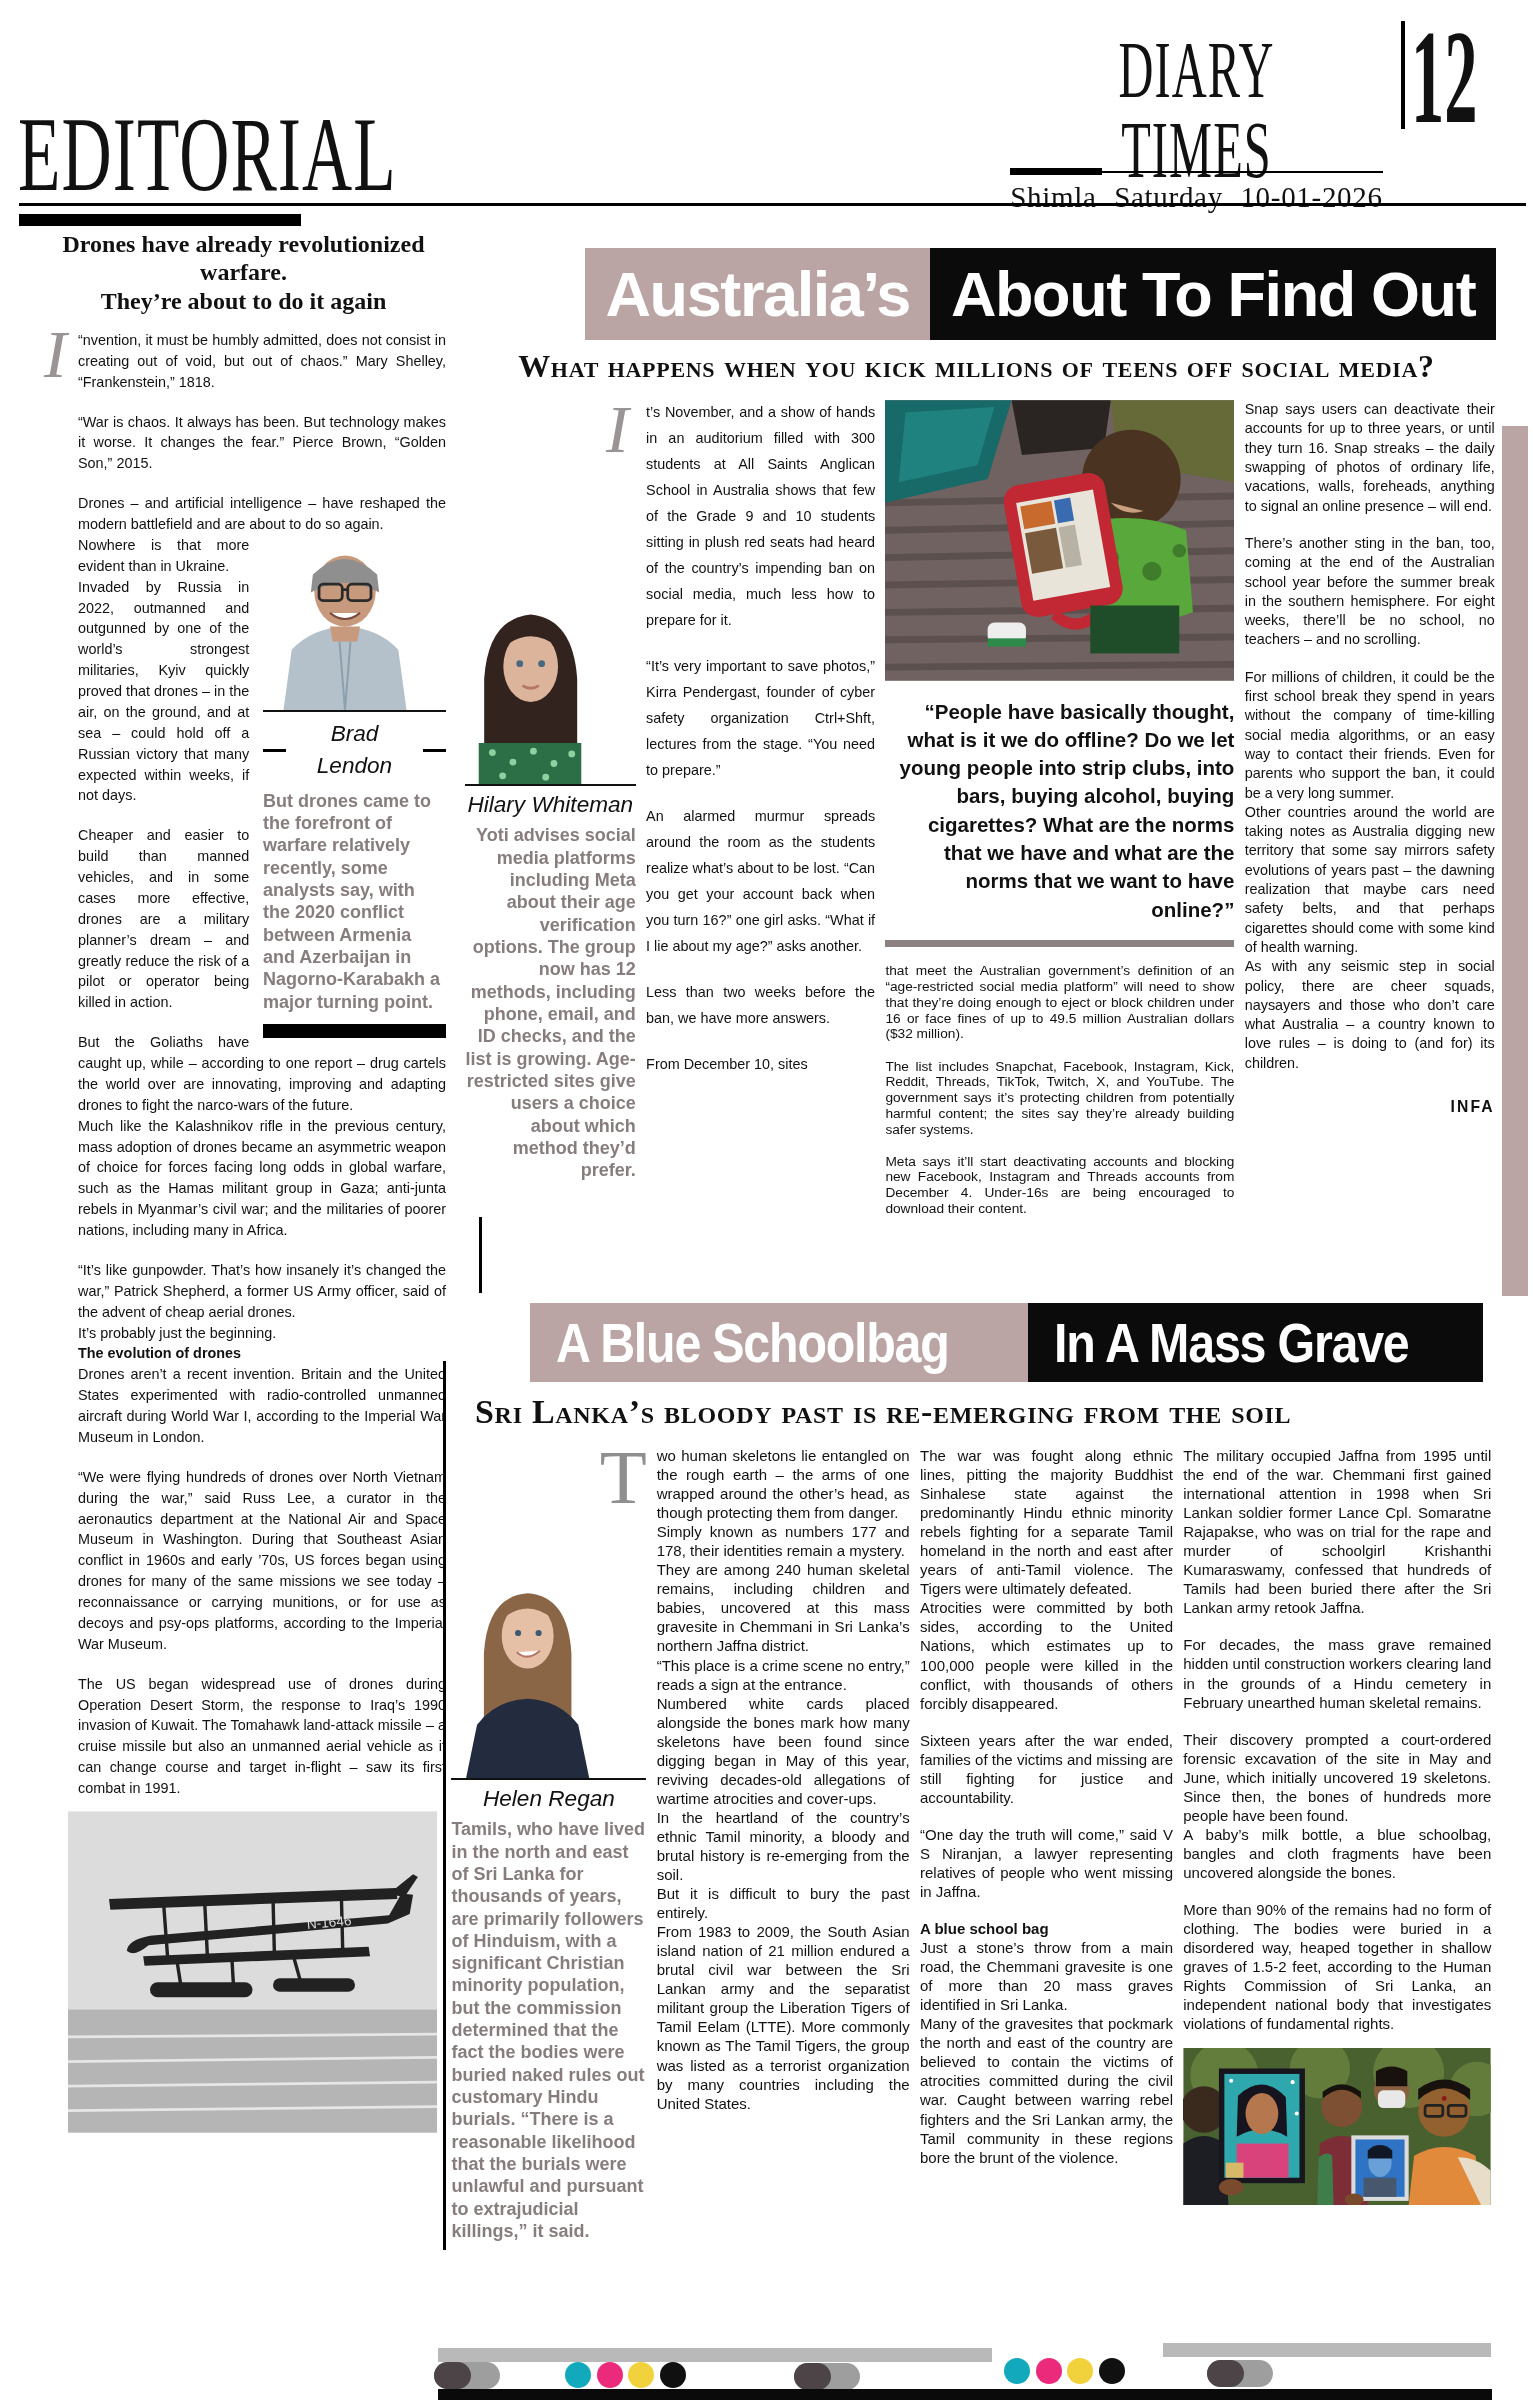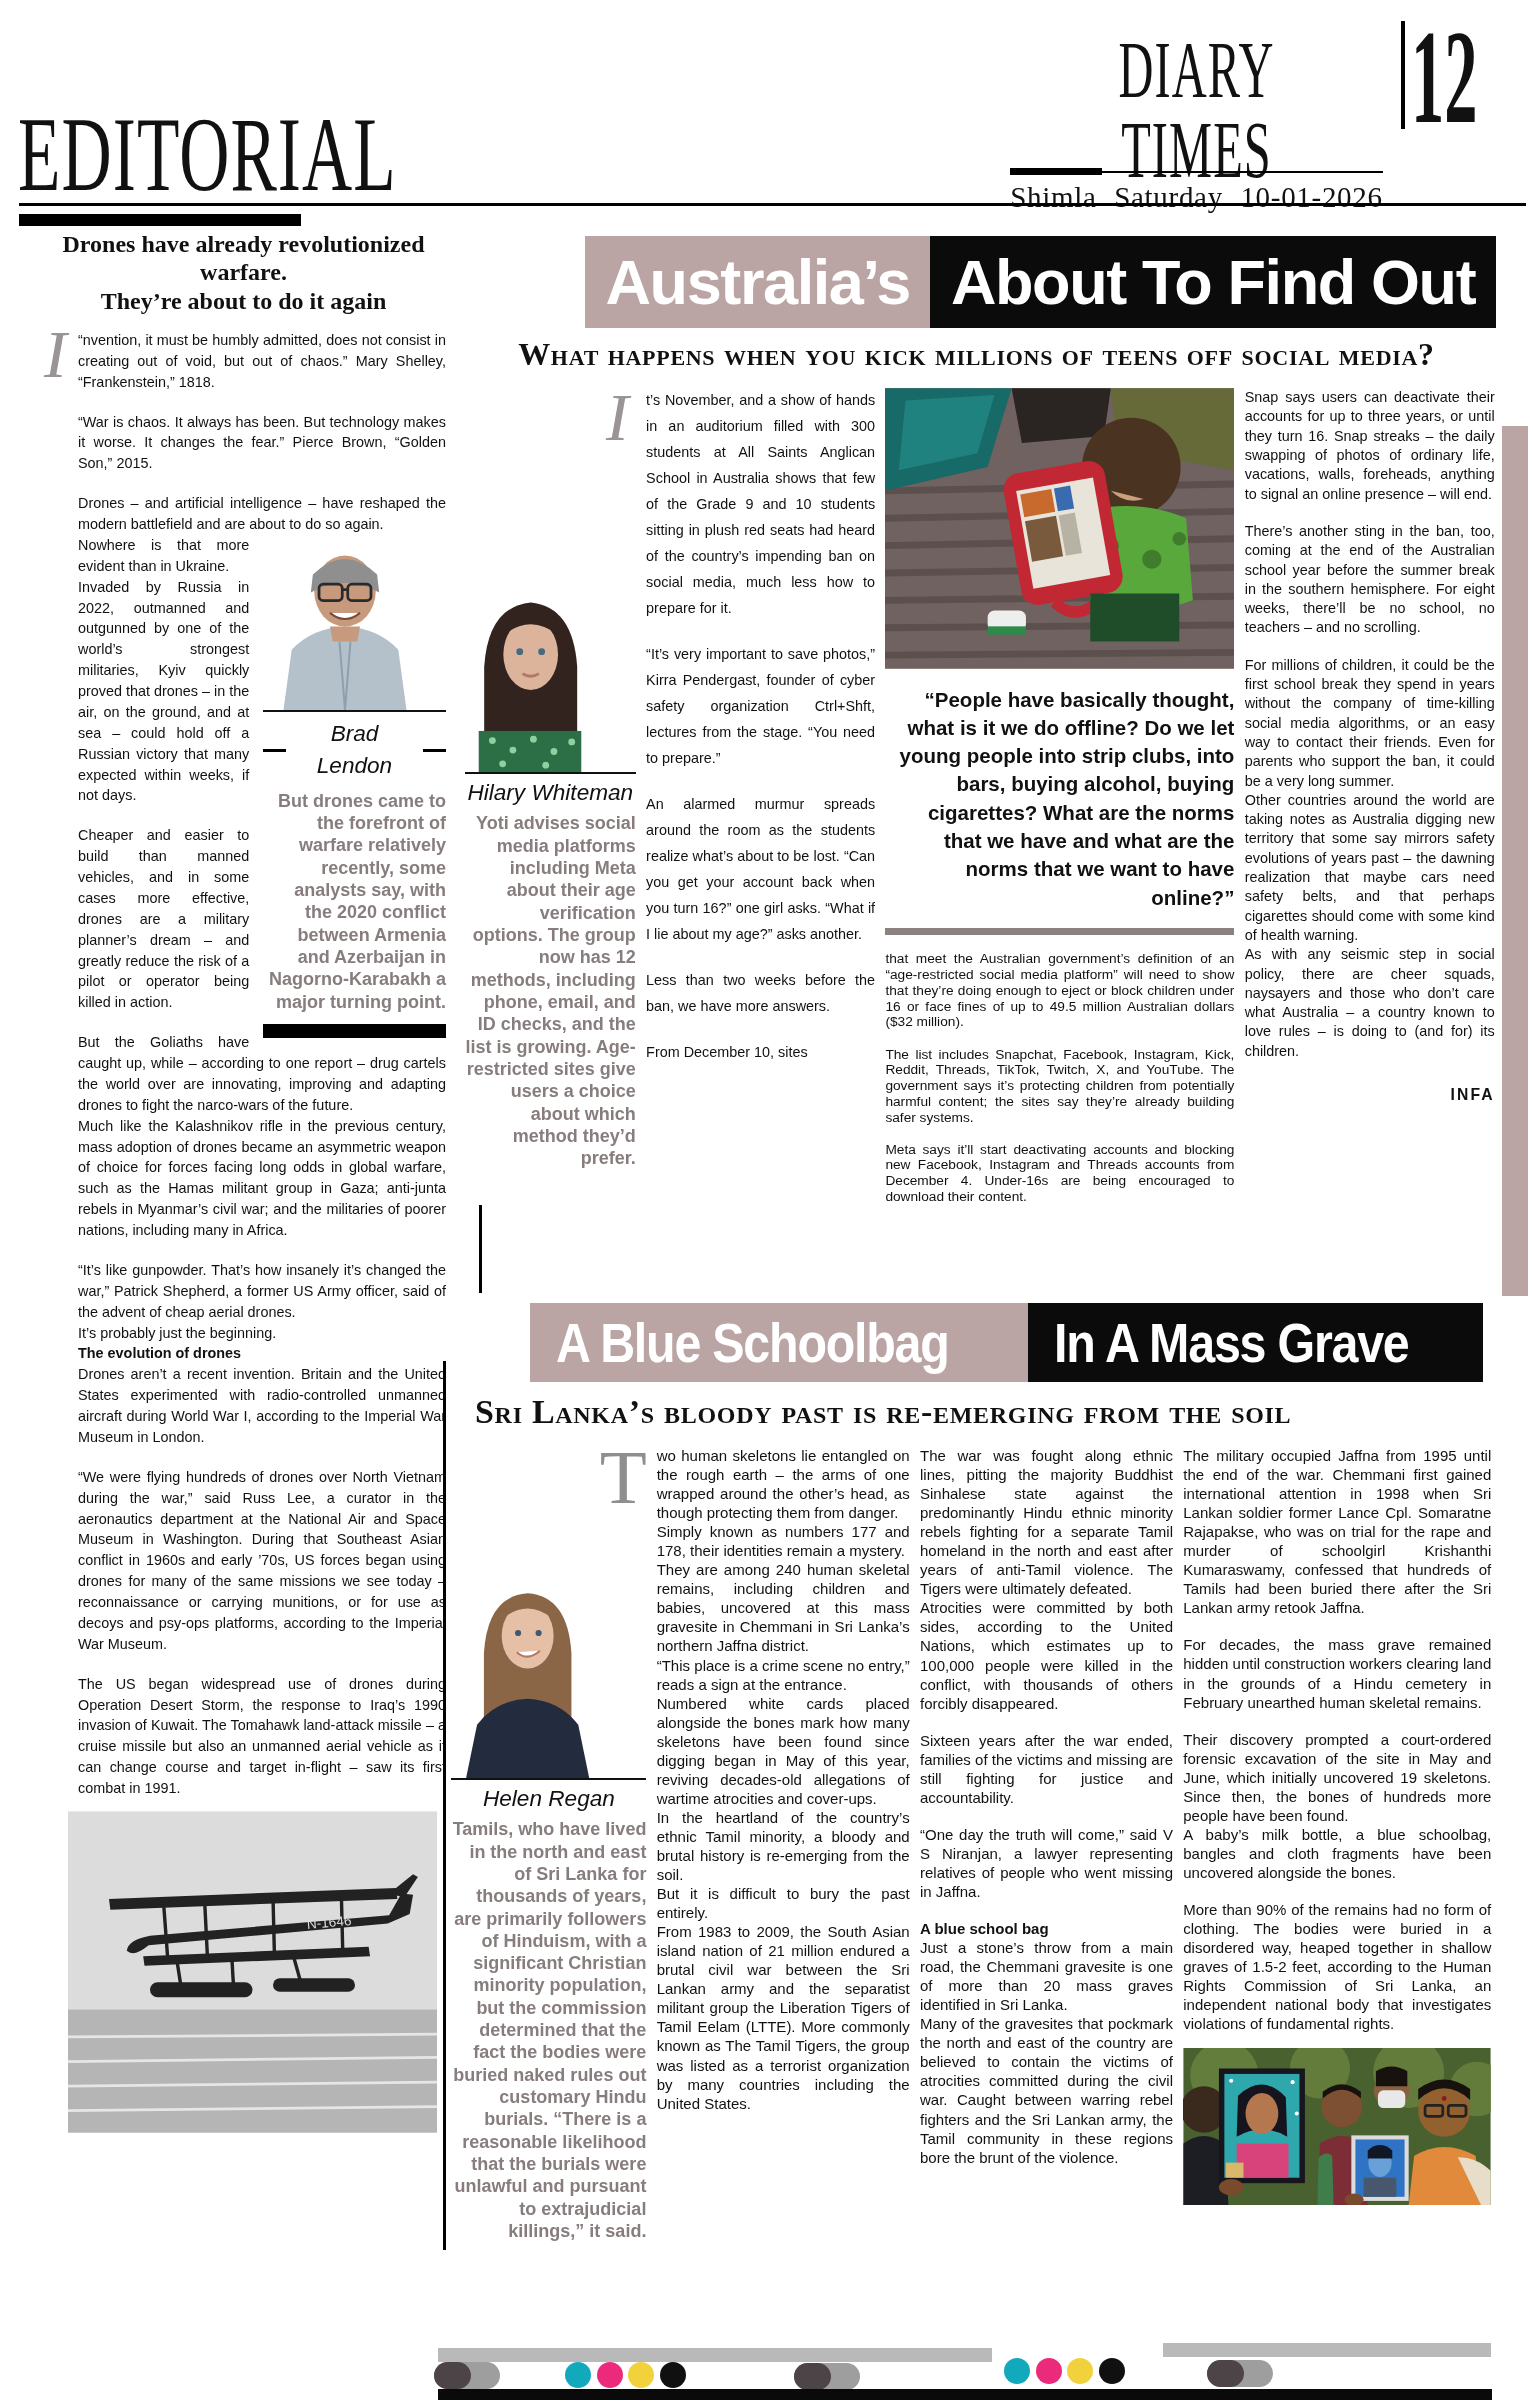--- a/index.html
+++ b/index.html
@@ -40,34 +40,34 @@
   .drones-head{font-family:"Liberation Serif",serif;font-weight:700;font-size:24px;line-height:1.18;
     text-align:center;margin:0 0 15px;}
   .flow{padding-left:37px;font-size:14.4px;line-height:1.45;}
   .flow .dc{left:-34px;top:-9.6px;font-size:68px;}
   .brad{float:right;width:183px;margin:4.1px 0 9.6px 13.7px;text-align:center;}
   .photo-frame{display:block;border-bottom:2.7px solid #111;}
   .byline{font-style:italic;font-size:22.6px;margin:5.5px 0 6.8px;display:flex;align-items:center;justify-content:center;gap:6.8px;}
   .byline:before,.byline:after{content:"";height:3.4px;background:#000;flex:0 0 23px;}
   .byline.noflank:before,.byline.noflank:after{display:none;}
   .cap{font-weight:700;color:var(--capgray);font-size:18px;line-height:1.24;}
-  .cap.center{text-align:right;}
+  .cap.center{text-align:left;}
   .cap.right{text-align:right;}
   .black-bar-cap{height:13.7px;background:#000;margin-top:11px;}
   .biplane{margin:12.3px 0 0 27px;}
   
   .section{position:absolute;background:#fff;}
   .band{display:flex;}
   .band-seg{display:flex;align-items:center;}
   .band-left{background:var(--mauve);}
   .band-right{background:#0b0b0b;}
   .band-text{color:#fff;font-weight:700;white-space:nowrap;}
   .subtitle{font-family:"Liberation Serif",serif;font-variant:small-caps;font-weight:700;}
   
-  .aus{left:458px;top:236px;width:1037px;z-index:1;}
+  .aus{left:458px;top:248px;width:1037px;z-index:1;}
   .aus .band{margin-left:127px;}
   .aus .band-seg{height:92px;padding:0 20.5px;}
   .aus .band-text{font-size:63px;letter-spacing:-1.4px;}
   .aus .subtitle{font-size:32px;text-align:center;margin-top:8.2px;letter-spacing:0.7px;}
   .aus .grid{display:grid;grid-template-columns:171px 229px 349px 250px;column-gap:10.3px;
     padding-left:6.8px;margin-top:15px;}
   .author-box{text-align:center;}
   .aus .author-box{margin-top:198px;}
   .aus .c1{font-size:14.4px;line-height:1.8;}
   .aus .c1 .dc{left:-40px;top:-5.5px;font-size:68px;}

